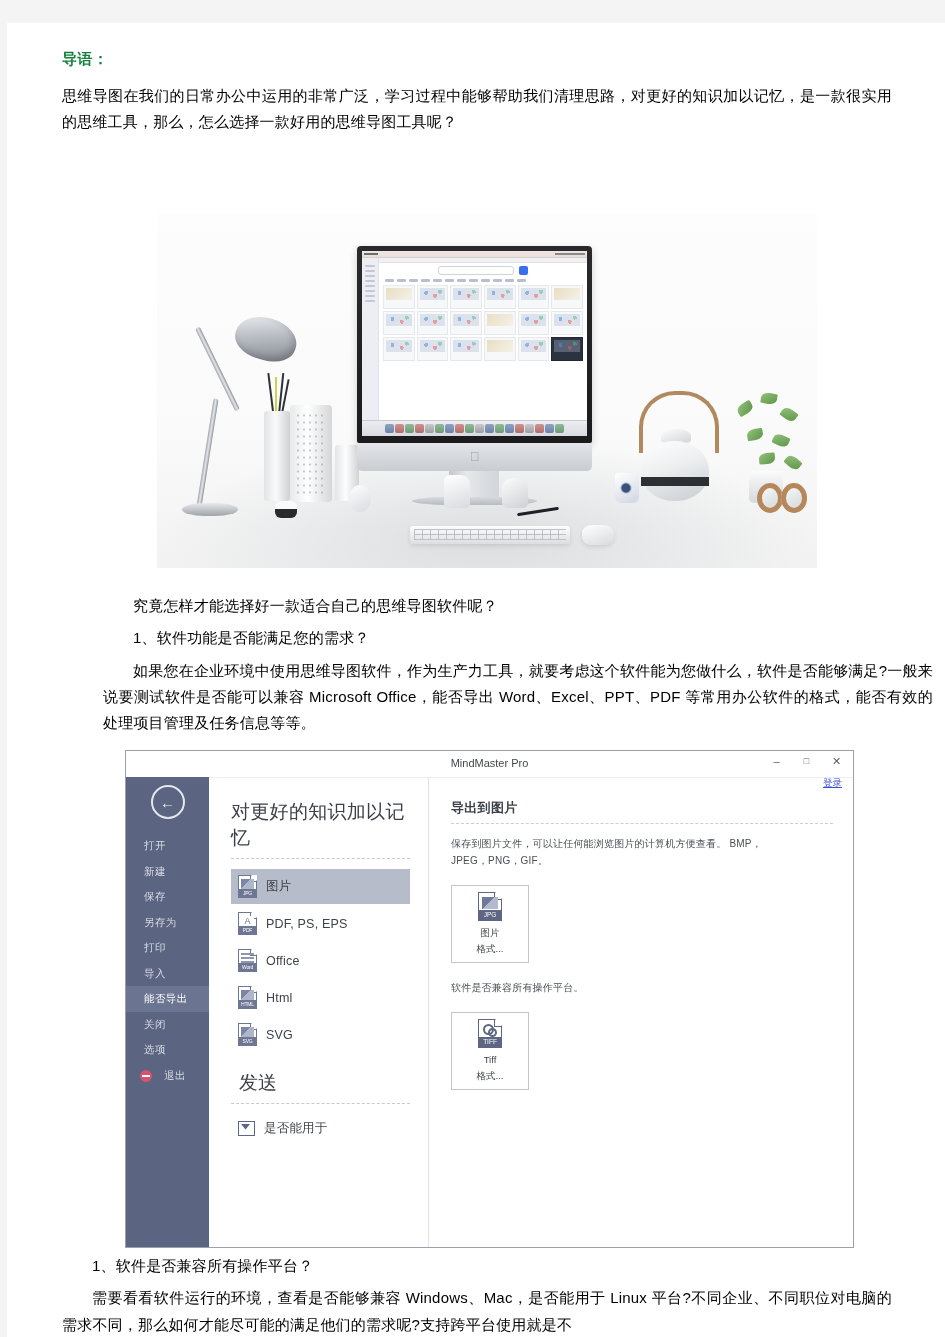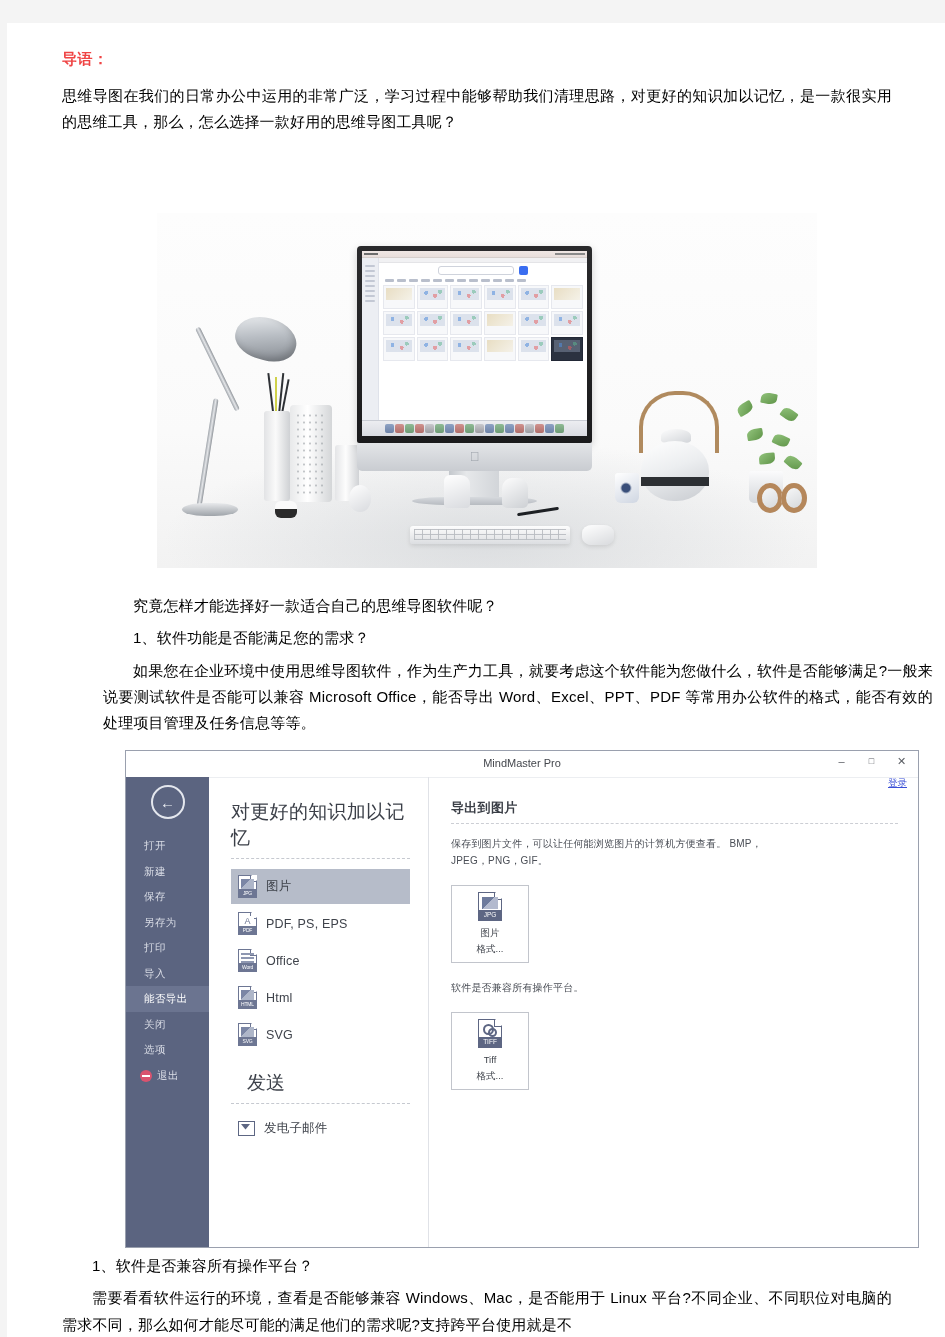--- a/index.html
+++ b/index.html
@@ -26,21 +26,21 @@
   
   .article {
     position: absolute;
     left: 55px;
     top: 25px;
     width: 830px;
   }
   .lead-title {
     font-weight: bold;
     font-size: 15px;
-    color: #ef4444;
+    color: #15803d;
     letter-spacing: 0.5px;
     margin: 0 0 14px 0;
     line-height: 1.4;
   }
   .para {
     font-size: 15px;
     color: #000;
     line-height: 1.75;
     margin: 0 0 6px 0;
     letter-spacing: 0.2px;
@@ -437,21 +437,21 @@
     border-radius: 10px/8px;
     background: linear-gradient(160deg, #ffffff, #d8dadd);
     box-shadow: 0 2px 4px rgba(0,0,0,0.1);
   }
 
   
   .mm-window {
     position: absolute;
     left: 118px;
     top: 727px;
-    width: 794px;
+    width: 729px;
     height: 498px;
     background: #ffffff;
     border: 1px solid #9aa0ae;
     box-sizing: border-box;
   }
   .mm-titlebar {
     position: relative;
     height: 26px;
     background: #ffffff;
     border-bottom: 1px solid #eceef1;
@@ -525,21 +525,21 @@
     line-height: 1.1;
     letter-spacing: 0.4px;
   }
   .mm-nav-item.active {
     background: #6b7490;
     color: #ffffff;
   }
   .mm-nav-item.exit {
     display: flex;
     align-items: center;
-    gap: 5px;
+    gap: 12px;
     padding-left: 14px;
   }
   .mm-exit-icon {
     width: 12px; height: 12px;
     border-radius: 50%;
     background: #d9536f;
     position: relative;
     flex-shrink: 0;
   }
   .mm-exit-icon::after {
@@ -621,21 +621,21 @@
   .file-icon.pdf .glyph { background: #ffffff; color: #6d7693; font-size: 9px; text-align: center; line-height: 10px; }
   .file-icon.doc .glyph {
     background:
       linear-gradient(180deg, #8e97b1 0 2px, transparent 2px 4px, #8e97b1 4px 6px, transparent 6px 8px, #8e97b1 8px 10px);
   }
 
   .mm-h2 {
     font-size: 19px;
     color: #3c4049;
     font-weight: normal;
-    margin: 18px 0 7px 16px;
+    margin: 18px 0 7px 8px;
   }
 
   .mm-right {
     flex: 1;
     padding: 22px 20px 0 22px;
     box-sizing: border-box;
   }
   .mm-right-title {
     font-size: 13px;
     color: #3a3e46;
@@ -958,21 +958,21 @@
           </span>
           <span class="mm-list-label">SVG</span>
         </div>
 
 
         <div class="mm-h2">发送</div>
         <div class="mm-rule"></div>
 
         <div class="mm-list-item">
           <span class="mail-icon"></span>
-          <span class="mm-list-label">发电子邮件</span>
+          <span class="mm-list-label">是否能用于</span>
         </div>
       </div>
 
       <div class="mm-right">
         <div class="mm-right-title">导出到图片</div>
         <div class="mm-right-rule"></div>
         <p class="mm-desc">保存到图片文件，可以让任何能浏览图片的计算机方便查看。 BMP，JPEG，PNG，GIF。</p>
 
         <div class="mm-tile">
           <span class="big-icon">

